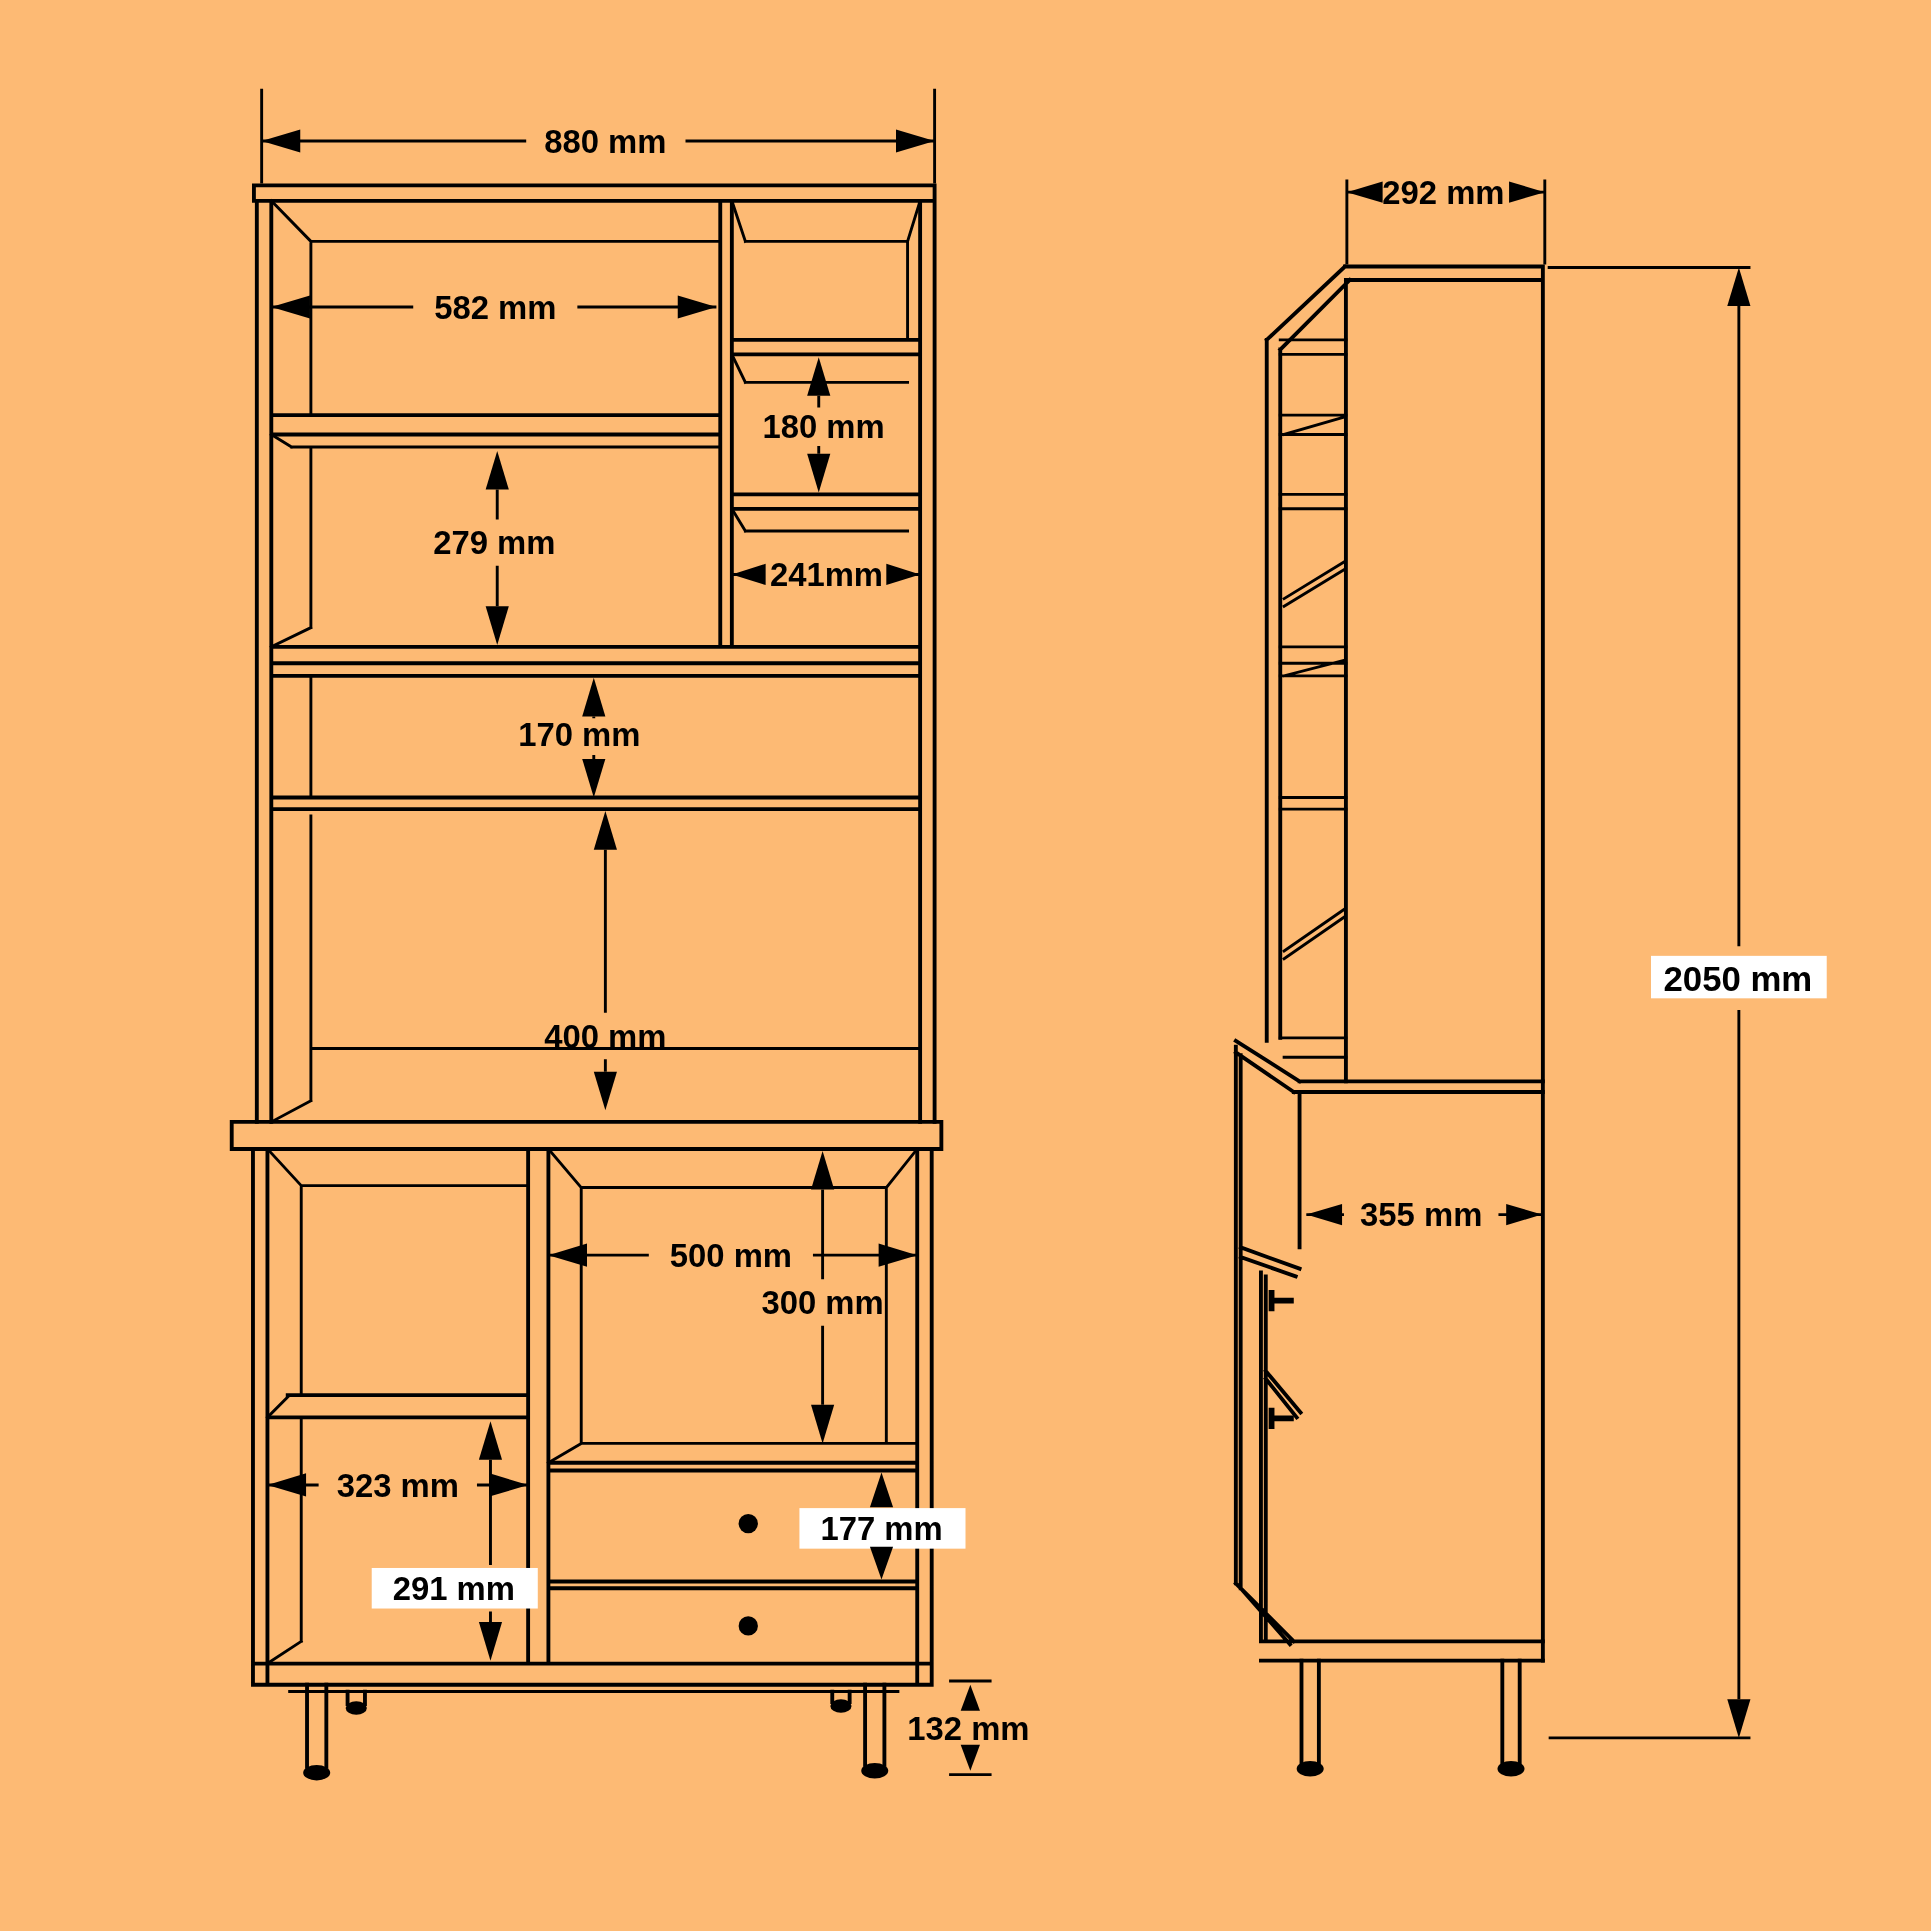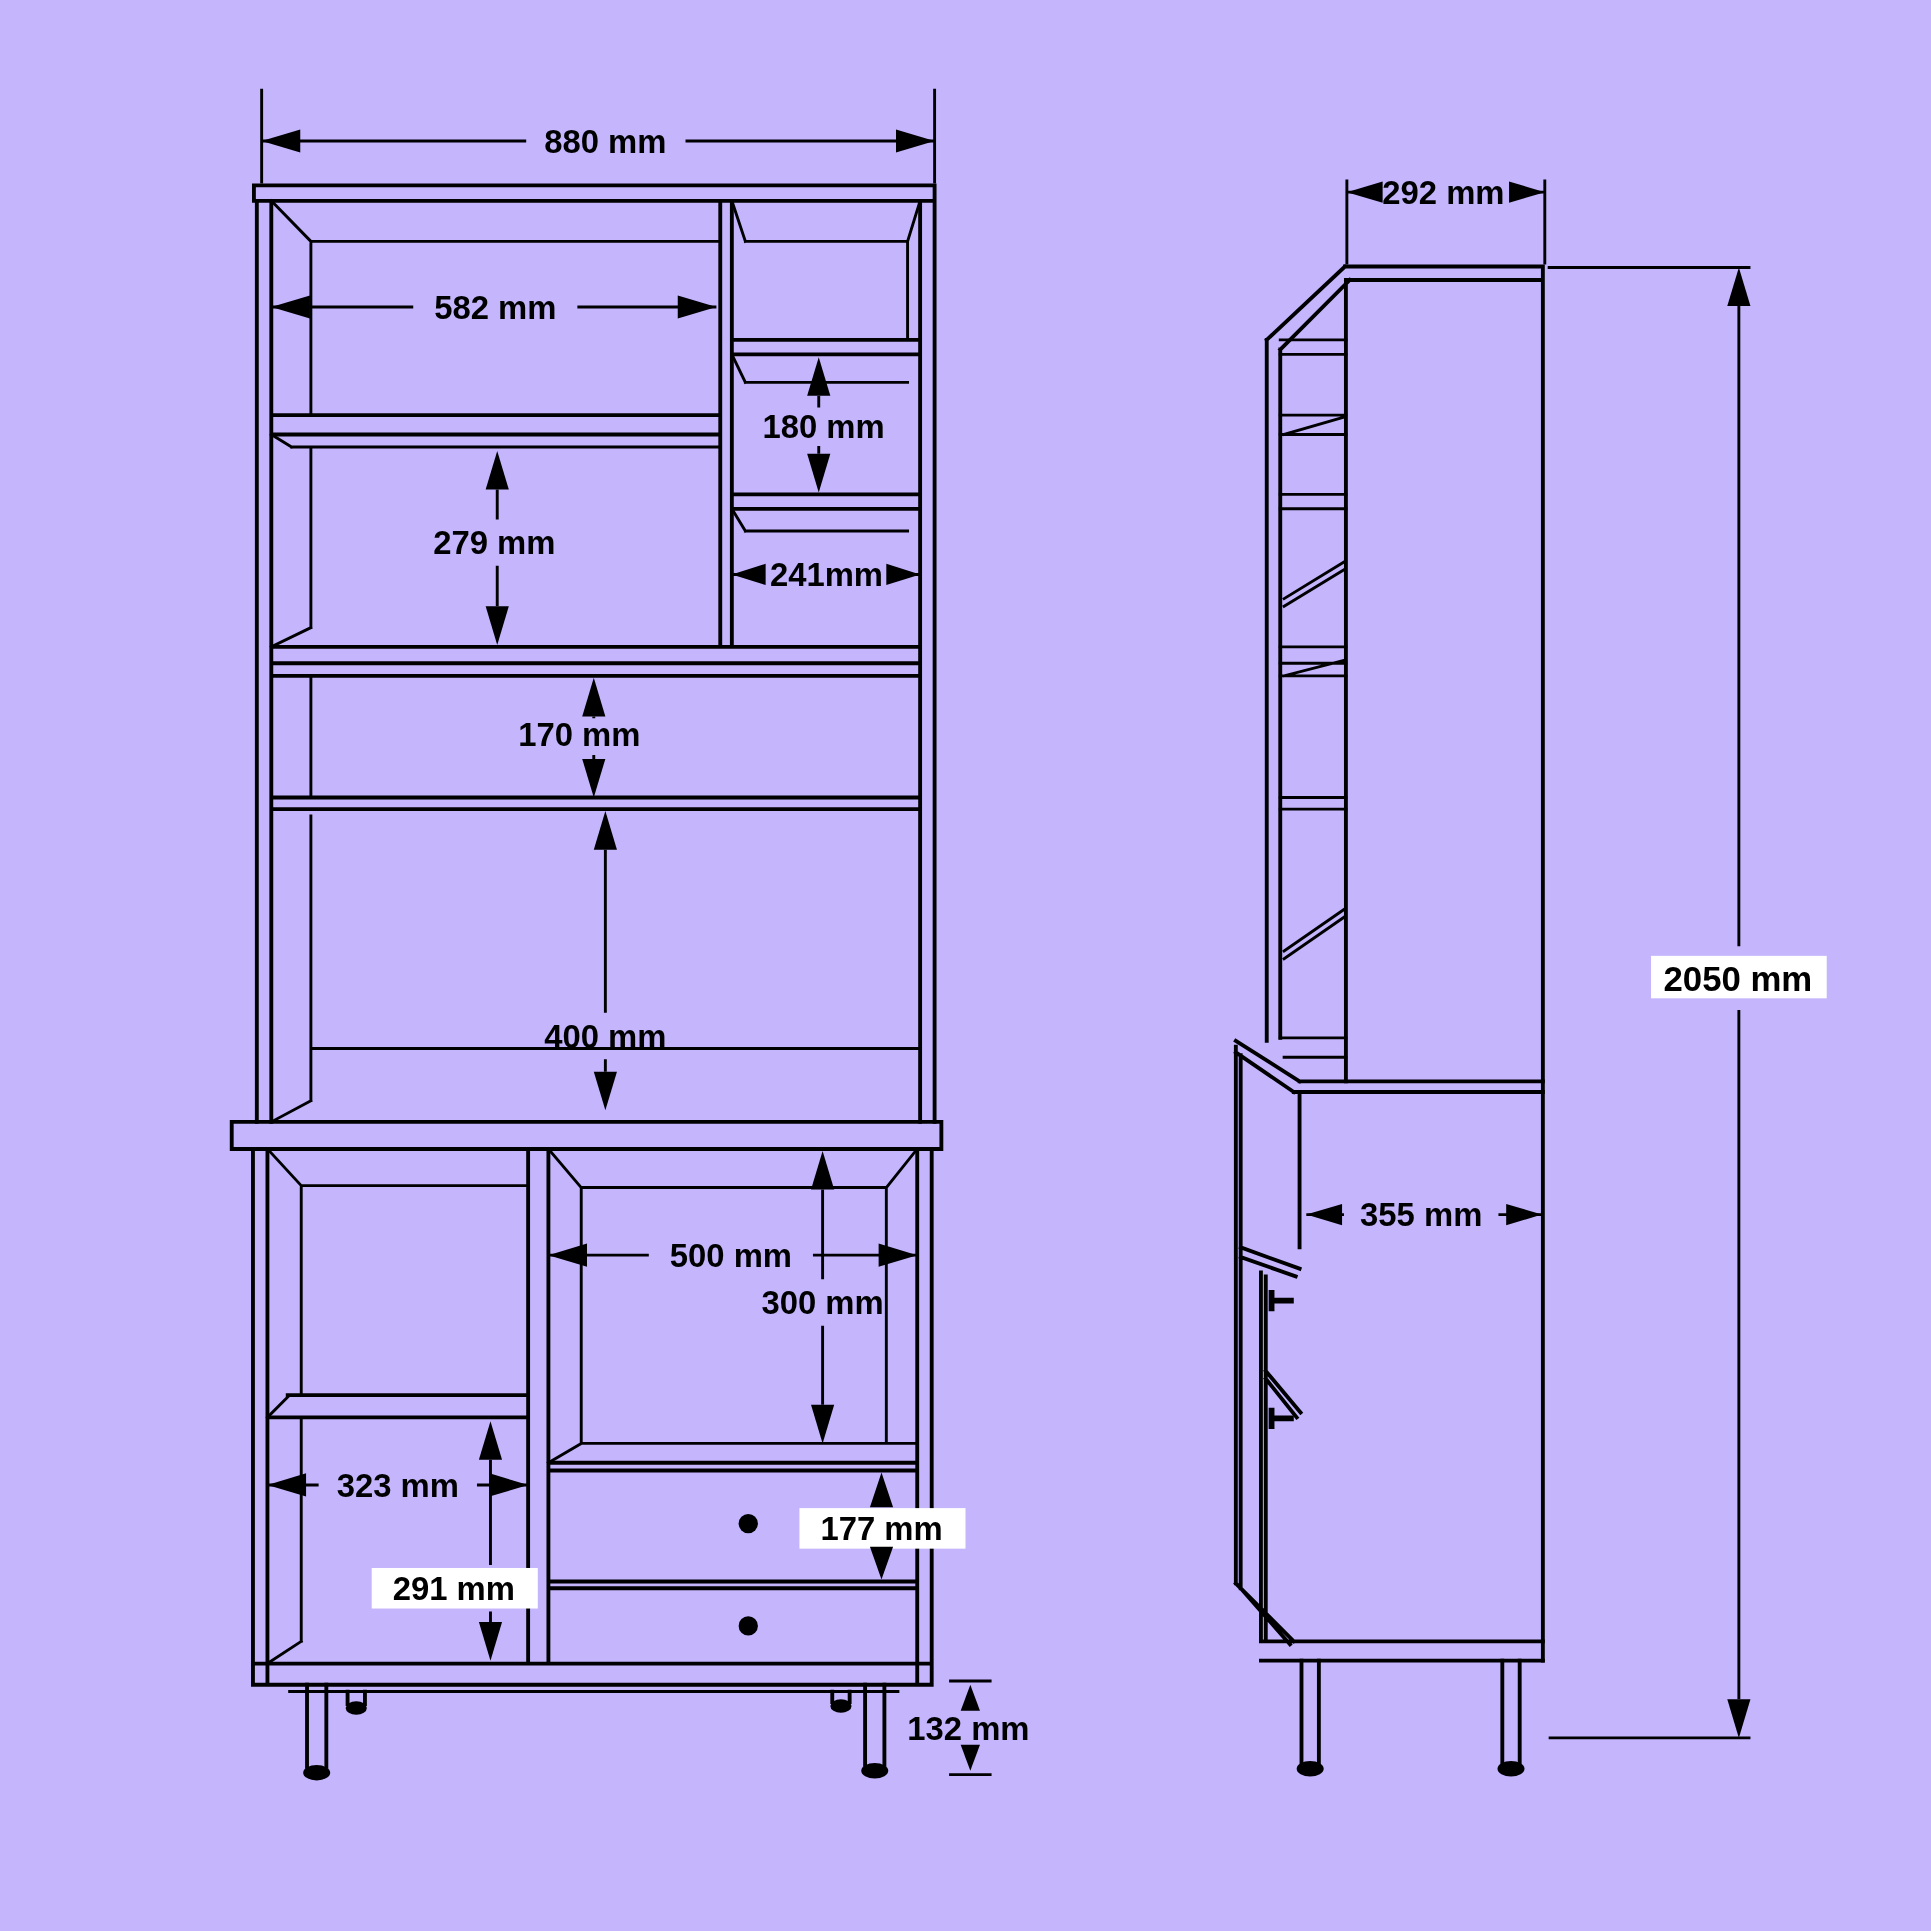--- a/index.html
+++ b/index.html
@@ -7,21 +7,21 @@
     padding: 0;
     background: #ffffff;
     width: 1931px;
     height: 1931px;
     font-family: "Liberation Sans", sans-serif;
   }
   #canvas {
     position: relative;
     width: 1931px;
     height: 1931px;
-    background: #c4b5fd;
+    background: #fdba74;
   }
   svg { display: block; }
   .struct {
     stroke: #000000;
     stroke-width: 4;
     fill: none;
     stroke-linecap: square;
   }
   .persp {
     stroke: #000000;

